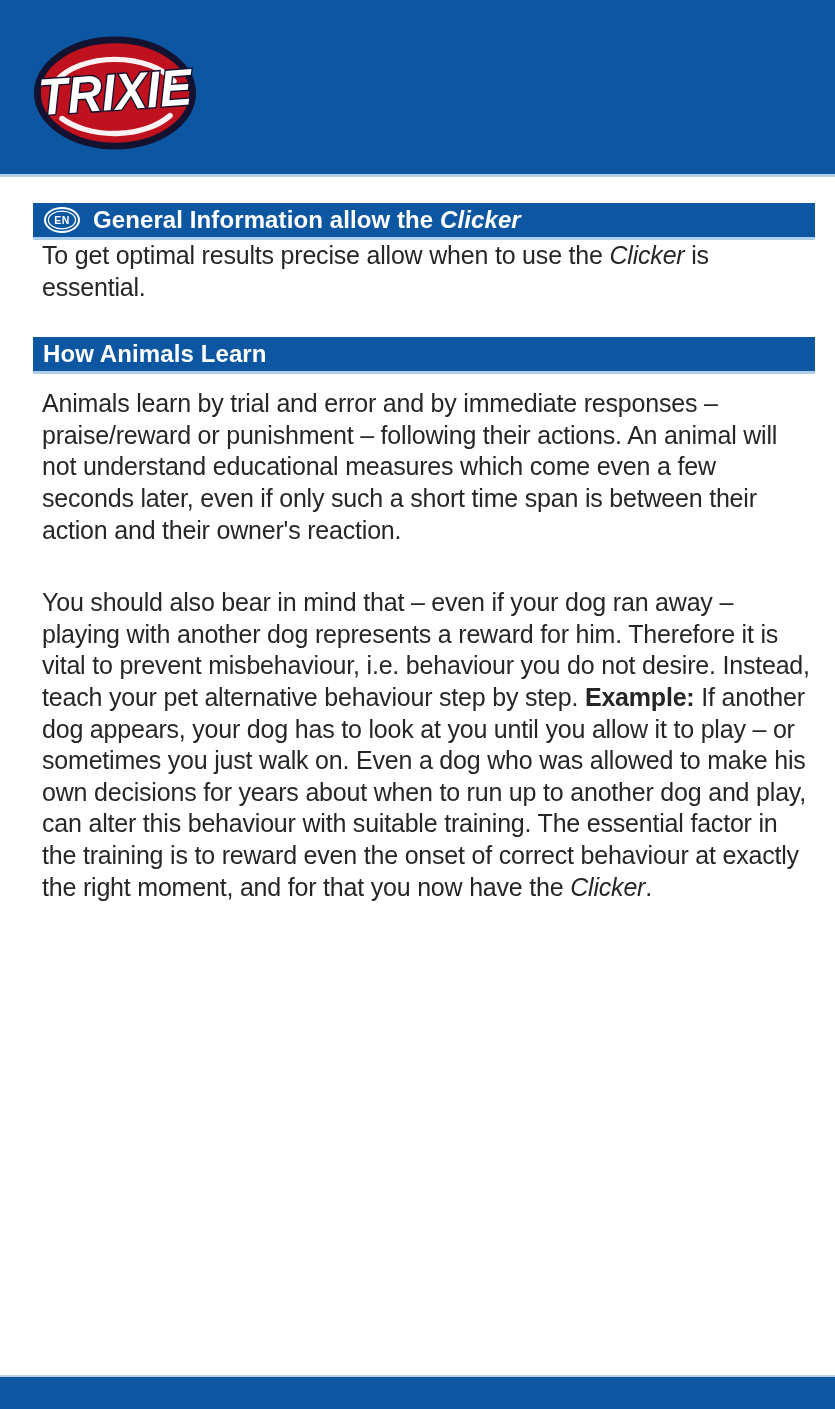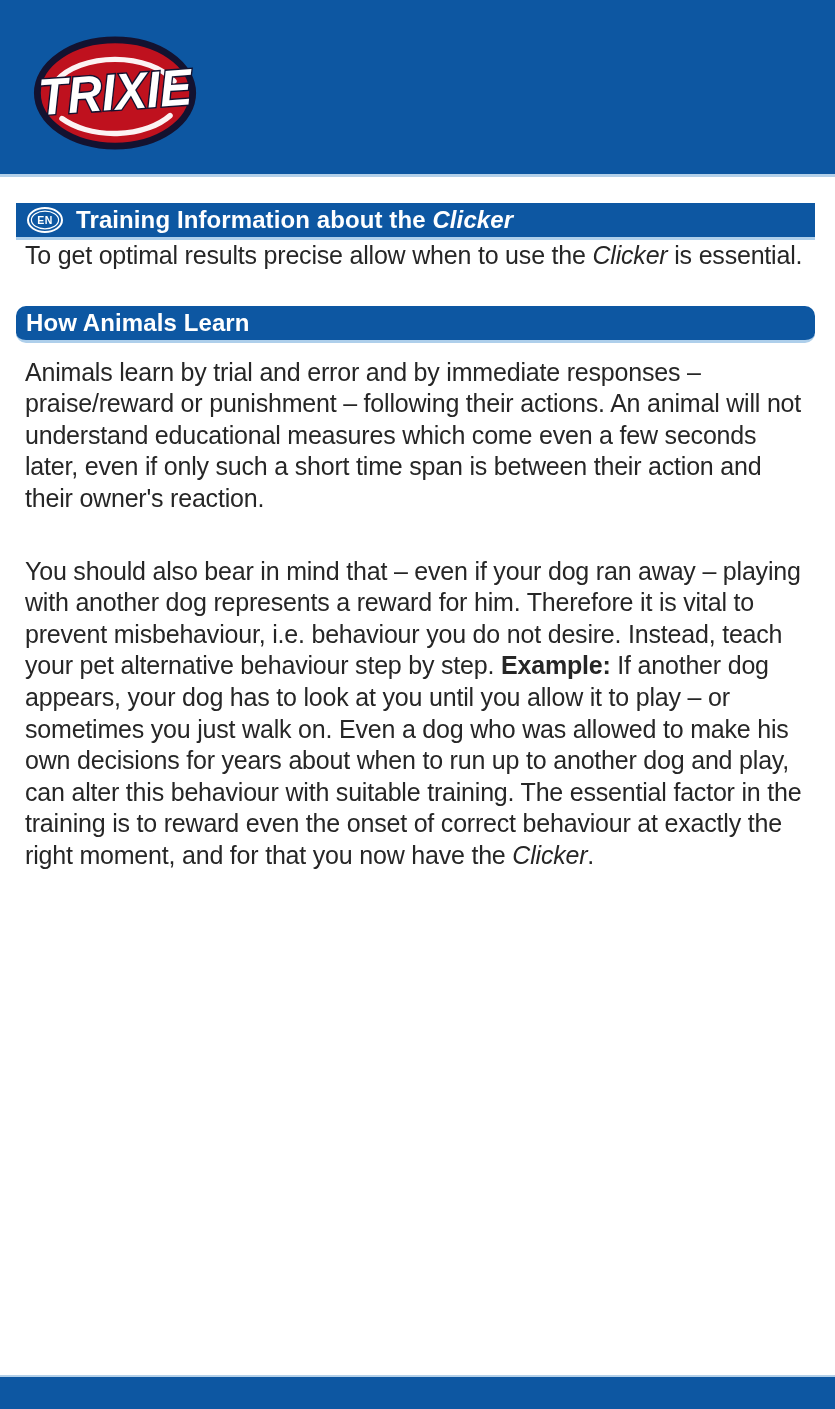--- a/index.html
+++ b/index.html
@@ -22,34 +22,34 @@
   .logo-wrap {
     position: absolute;
     left: 32px;
     top: 36px;
     width: 168px;
     height: 114px;
   }
 
   
   .content {
-    padding: 0 20px 0 16px;
+    padding: 0 20px 0 33px;
   }
   .section-bar {
     background: #0d57a2;
     border-bottom: 3px solid #aecfeb;
     height: 37px;
     display: flex;
     align-items: center;
     gap: 12px;
     padding: 0 12px 0 10px;
     box-sizing: border-box;
   }
   .section-bar.first { margin-top: 26px; }
-  .section-bar.second { margin-top: 34px; border-radius: 10px; }
+  .section-bar.second { margin-top: 34px; }
   .bar-title {
     color: #ffffff;
     font-weight: bold;
     font-size: 24px;
     letter-spacing: 0.1px;
     white-space: nowrap;
   }
   .badge { width: 38px; height: 28px; flex: 0 0 auto; display: block; }
 
   .section-body {
@@ -94,21 +94,21 @@
 
 <main class="content">
 
   <section>
     <div class="section-bar first">
       <svg class="badge" viewBox="0 0 38 28">
         <ellipse cx="19" cy="14" rx="17" ry="12" fill="none" stroke="#ffffff" stroke-width="2"></ellipse>
         <ellipse cx="19" cy="14" rx="13.6" ry="8.8" fill="none" stroke="#ffffff" stroke-width="1.2"></ellipse>
         <text x="19" y="18" text-anchor="middle" font-family="Liberation Sans, sans-serif" font-weight="bold" font-size="10.5" fill="#ffffff" letter-spacing="0.5">EN</text>
       </svg>
-      <h1 class="bar-title"><span>Training Information about the </span><span class="seg-i">Clicker</span></h1>
+      <h1 class="bar-title"><span>General Information allow the </span><span class="seg-i">Clicker</span></h1>
     </div>
     <div class="section-body">
       <p class="para"><span>To get optimal results precise allow when to use the </span><span class="seg-i">Clicker</span><span> is essential.</span></p>
     </div>
   </section>
 
   <section>
     <div class="section-bar second">
       <h1 class="bar-title"><span>How Animals Learn</span></h1>
     </div>

